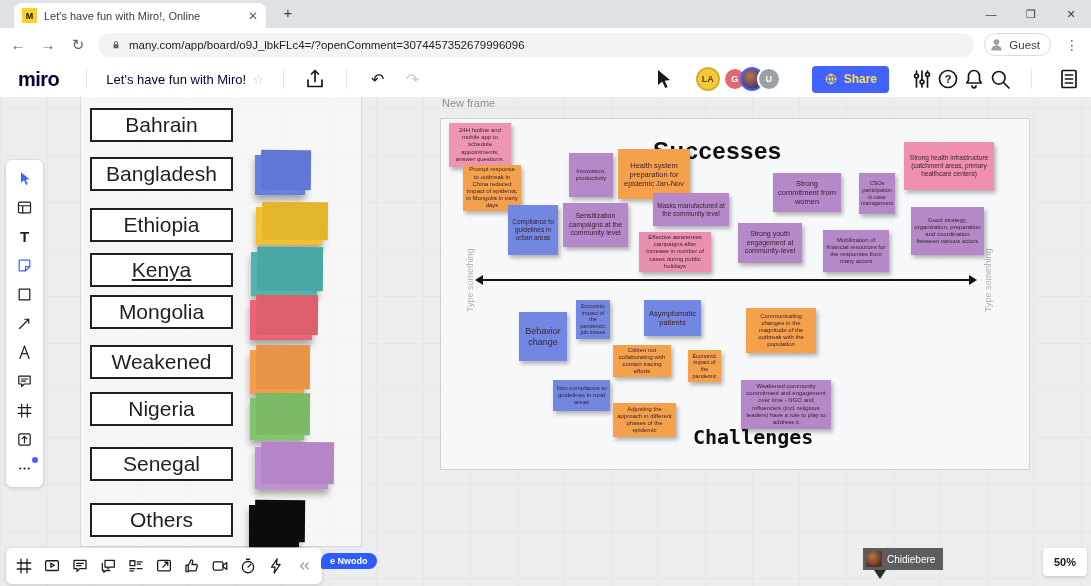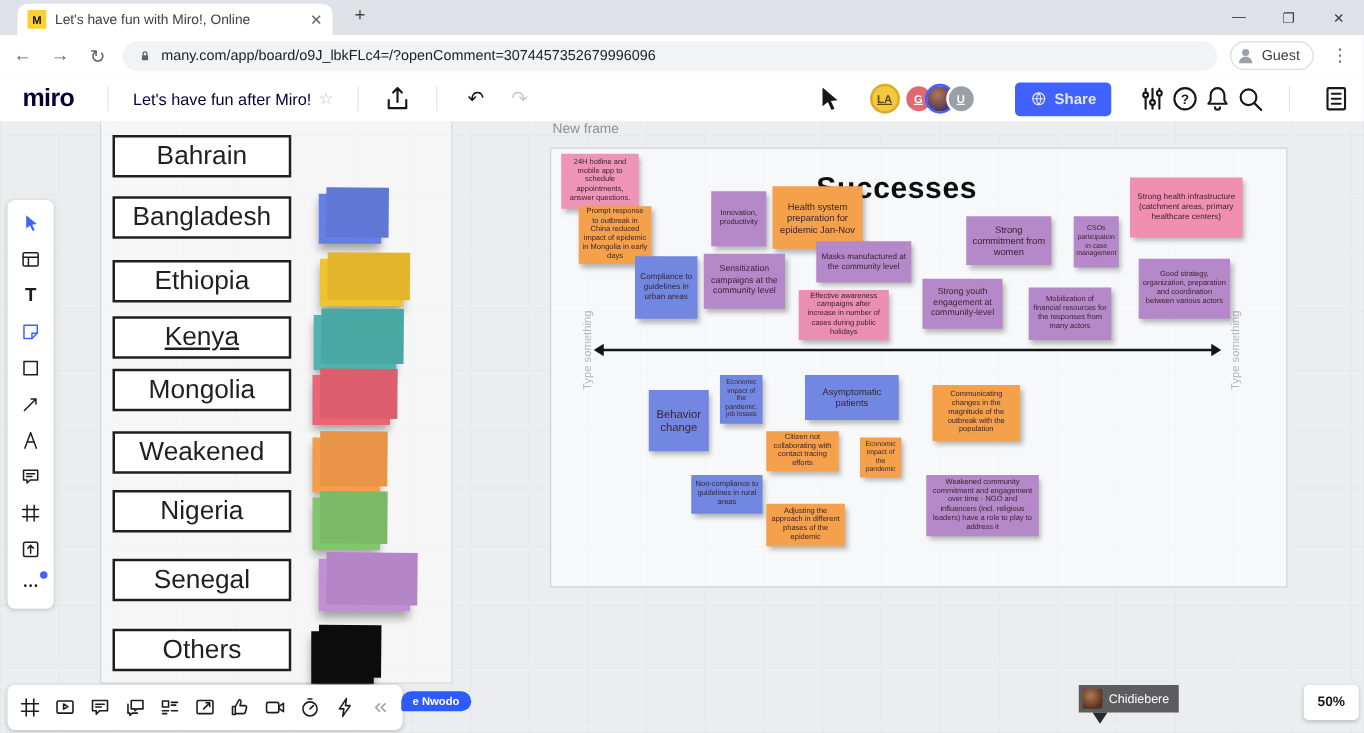--- a/index.html
+++ b/index.html
@@ -41,23 +41,23 @@
   .logo { font-size:20px; font-weight:bold; color:#050038; letter-spacing:-0.5px; padding:0 8px; }
   .vsep { width:1px; height:20px; background:#e4e5e8; margin:0 8px; }
   .board-title { font-size:13px; color:#050038; display:flex; align-items:center; gap:6px; }
   .star { color:#c3c4c9; font-size:13px; }
   .hicon { width:24px; height:24px; color:#17171c; display:flex; align-items:center; justify-content:center; }
   .hicon .glyph { font-size:16px; }
   .redo { color:#c9cacd; }
   .spacer { flex:1; }
   .avatar-row { display:flex; align-items:center; margin:0 10px; }
   .avatar { width:24px; height:24px; border-radius:50%; display:flex; align-items:center; justify-content:center;
-    font-size:9px; font-weight:bold; color:#5c4a00; border:2px solid #fff; margin-left:-7px;text-decoration:underline; }
+    font-size:9px; font-weight:bold; color:#5c4a00; border:2px solid #fff; margin-left:-7px; }
   .avatar.solo { margin-left:0; margin-right:10px; }
-  .share-btn { background:#4262ff; color:#e5e5e5; border:none; border-radius:4px; height:27px; padding:0 12px;
+  .share-btn { background:#4262ff; color:#fde047; border:none; border-radius:4px; height:27px; padding:0 12px;
     font-size:12px; font-weight:bold; display:flex; align-items:center; gap:6px; margin:0 10px; }
   .share-btn .svgi { width:14px; height:14px; }
   .notes-panel-btn { margin-left:6px; }
 
   
   .left-tools { position:absolute; left:6px; top:99px; width:37px; background:#fff; border-radius:6px;
     box-shadow:0 1px 4px rgba(0,0,0,.18); padding:4px 0; z-index:15; }
   .tool { width:37px; height:29px; display:flex; align-items:center; justify-content:center; color:#1c1c21; position:relative; }
   .tool .svgi { width:17px; height:17px; }
   .tool .glyph { font-size:15px; font-weight:bold; }
@@ -154,21 +154,21 @@
   </div>
   <div class="kebab">⋮</div>
 </div>
 
 <div class="app">
 
   <div class="miro-header">
     <div class="logo">miro</div>
     <div class="vsep"></div>
     <div class="board-title">
-      <span>Let's have fun after Miro!</span>
+      <span>Let's have fun with Miro!</span>
       <span class="star">☆</span>
     </div>
     <div class="vsep"></div>
     <div class="hicon">
         <svg class="svgi" viewBox="0 0 24 24">
           <path d="M12 14.5V4M8.5 7L12 3.5 15.5 7"></path>
           <path d="M5 13v6.5h14V13"></path>
         </svg>
       </div>
     <div class="vsep"></div>
@@ -338,28 +338,29 @@
         <div class="note" style="left: 122px; top: 84px; width: 65px; height: 44px; background: rgb(181, 136, 201); font-size: 7px;">Sensitization campaigns at the community level</div>
         <div class="note" style="left: 198px; top: 113px; width: 72px; height: 40px; background: rgb(234, 143, 176); font-size: 6px;">Effective awareness campaigns after increase in number of cases during public holidays</div>
         <div class="note" style="left: 332px; top: 54px; width: 68px; height: 39px; background: rgb(181, 136, 201); font-size: 7.5px;">Strong commitment from women</div>
         <div class="note" style="left: 418px; top: 54px; width: 36px; height: 41px; background: rgb(181, 136, 201); font-size: 5.5px;">CSOs participation in case management</div>
         <div class="note" style="left: 463px; top: 23px; width: 90px; height: 48px; background: rgb(241, 143, 176); font-size: 6.5px;">Strong health infrastructure (catchment areas, primary healthcare centers)</div>
         <div class="note" style="left: 470px; top: 88px; width: 73px; height: 48px; background: rgb(181, 136, 201); font-size: 6px;">Good strategy, organization, preparation and coordination between various actors</div>
         <div class="note" style="left: 297px; top: 104px; width: 64px; height: 40px; background: rgb(181, 136, 201); font-size: 7px;">Strong youth engagement at community-level</div>
         <div class="note" style="left: 382px; top: 111px; width: 66px; height: 42px; background: rgb(181, 136, 201); font-size: 6px;">Mobilization of financial resources for the responses from many actors</div>
         <div class="note" style="left: 78px; top: 193px; width: 48px; height: 49px; background: rgb(113, 135, 226); font-size: 9px;">Behavior change</div>
         <div class="note" style="left: 135px; top: 181px; width: 34px; height: 39px; background: rgb(113, 135, 226); font-size: 5.5px;">Economic impact of the pandemic: job losses</div>
-        <div class="note" style="left: 203px; top: 181px; width: 75px; height: 36px; background: rgb(113, 135, 226); font-size: 7.5px;">Asymptomatic patients</div>
+        <div class="note" style="left: 203px; top: 181px; width: 57px; height: 36px; background: rgb(113, 135, 226); font-size: 7.5px;">Asymptomatic patients</div>
         <div class="note" style="left: 172px; top: 226px; width: 58px; height: 32px; background: rgb(245, 160, 75); font-size: 6px;">Citizen not collaborating with contact tracing efforts</div>
         <div class="note" style="left: 247px; top: 231px; width: 33px; height: 32px; background: rgb(245, 160, 75); font-size: 5.5px;">Economic impact of the pandemic</div>
         <div class="note" style="left: 112px; top: 261px; width: 57px; height: 31px; background: rgb(113, 135, 226); font-size: 6px;">Non-compliance to guidelines in rural areas</div>
         <div class="note" style="left: 172px; top: 284px; width: 63px; height: 34px; background: rgb(245, 160, 75); font-size: 6px;">Adjusting the approach in different phases of the epidemic</div>
         <div class="note" style="left: 305px; top: 189px; width: 70px; height: 45px; background: rgb(245, 160, 75); font-size: 6px;">Communicating changes in the magnitude of the outbreak with the population</div>
         <div class="note" style="left: 300px; top: 261px; width: 90px; height: 49px; background: rgb(181, 136, 201); font-size: 6px;">Weakened community commitment and engagement over time - NGO and influencers (incl. religious leaders) have a role to play to address it</div>
       </div>
+    <div class="big-title challenges">Challenges</div>
   </div>
 
   <div class="bottom-tools" id="bottom-tools">
       <div class="btool">
         <svg class="svgi" viewBox="0 0 24 24">
           <path d="M8 3v18M16 3v18M3 8h18M3 16h18"></path>
         </svg>
       </div>
       <div class="btool">
         <svg class="svgi" viewBox="0 0 24 24">

